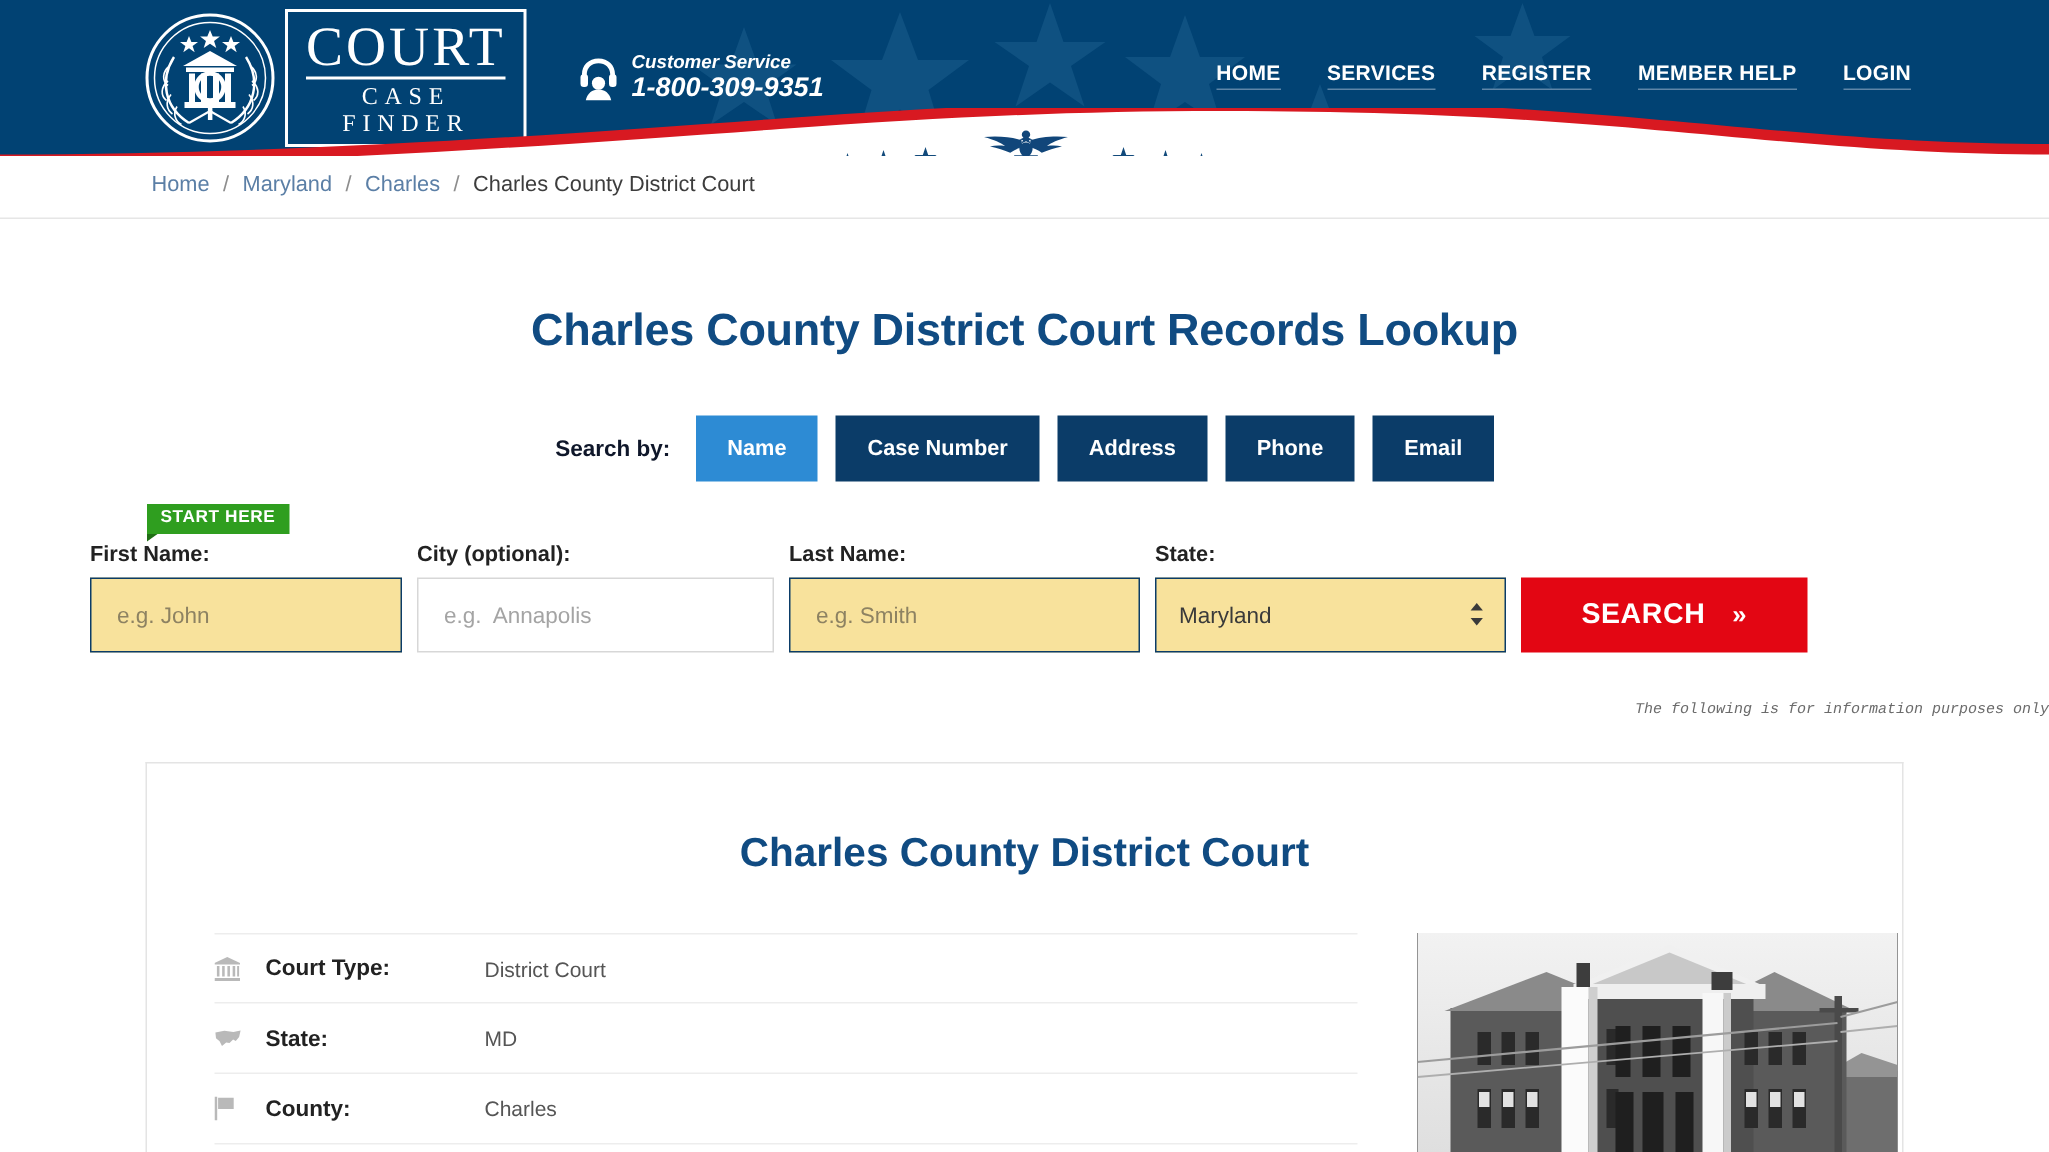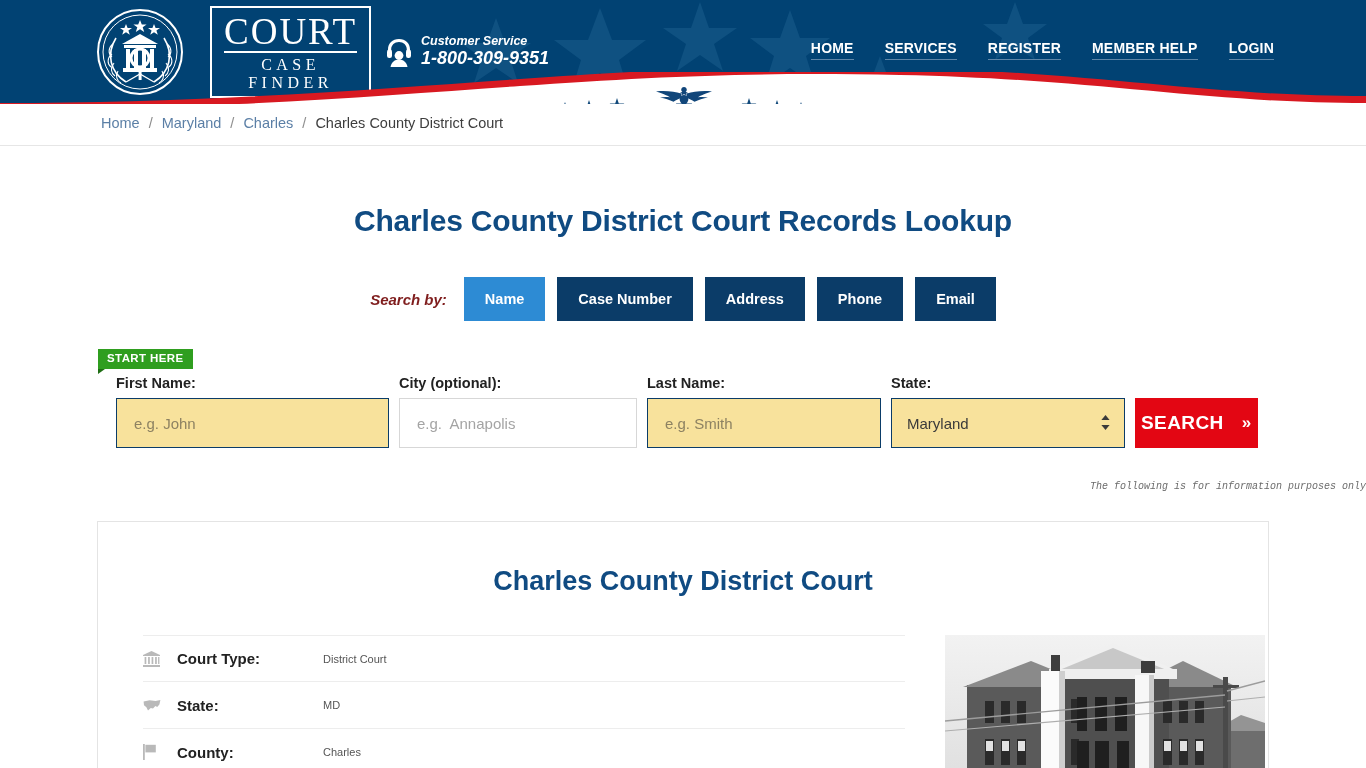--- a/index.html
+++ b/index.html
@@ -24,21 +24,21 @@
 
   .hdr-inner {
     position: relative;
     width: 1366px; height: 104px;
   }
 
   .logo {
     position: absolute;
     left: 96px; top: 8px;
     width: 250px; height: 88px;
-    display: flex; align-items: center; gap: 20px;
+    display: flex; align-items: center;
   }
   .logo-seal {
     width: 88px; height: 88px;
     flex: 0 0 88px;
     position: relative;
   }
   .logo-wordmark {
     margin-left: 6px;
     border: 2px solid #ffffff;
     padding: 6px 12px 4px 12px;
@@ -160,44 +160,43 @@
   
   .searchby-row {
     display: flex;
     align-items: center;
     justify-content: center;
     gap: 12px;
     margin-top: 39px;
   }
   .searchby-label {
     font-size: 15px;
-    font-style: italic;
-    font-weight: bold;
-    color: #7f1d1d;
+    font-weight: bold;
+    color: #0f172a;
     margin-right: 5px;
   }
   .tab {
     background: #0b3c68;
     color: #ffffff;
     font-size: 14.5px;
     font-weight: bold;
     border: none;
     height: 44px;
     padding: 0 21px;
     cursor: pointer;
     font-family: "Liberation Sans", sans-serif;
   }
   .tab.active { background: #2d8bd4; }
 
   
   .form-zone {
     position: relative;
     width: 1366px;
-    padding: 0 116px;
-    margin-top: 28px;
+    padding: 0 60px;
+    margin-top: 15px;
   }
   .badge {
     position: absolute;
     left: 98px; top: 0px;
     background: #2f9e1f;
     color: #ffffff;
     font-size: 11.5px;
     font-weight: bold;
     letter-spacing: 0.4px;
     padding: 4px 9px 4px 9px;
@@ -232,21 +231,21 @@
     padding: 0 17px;
     font-family: "Liberation Sans", sans-serif;
     outline: none;
   }
   .inp::placeholder { color: #8d8262; }
   .inp.white {
     background: #ffffff;
     border: 1px solid #d7d7d7;
   }
   .inp.white::placeholder { color: #a4a4a4; }
-  .f-first { width: 273px; }
+  .f-first { width: 208px; }
   .f-last  { width: 234px; }
   .f-city  { width: 238px; }
   .sel-wrap { position: relative; width: 234px; }
   .sel {
     width: 234px;
     height: 50px;
     border: 1px solid #0b3c68;
     background: #f8e29c;
     font-size: 15px;
     color: #3a3a3a;
@@ -329,21 +328,21 @@
     display: flex; align-items: center;
   }
   .det-key {
     width: 146px;
     flex: 0 0 146px;
     font-size: 15px;
     font-weight: bold;
     color: #222222;
   }
   .det-val {
-    font-size: 11px;
+    font-size: 14px;
     color: #555555;
   }
   .court-photo {
     width: 320px;
     flex: 0 0 320px;
     height: 200px;
     overflow: hidden;
     position: relative;
     background: #111;
   }

